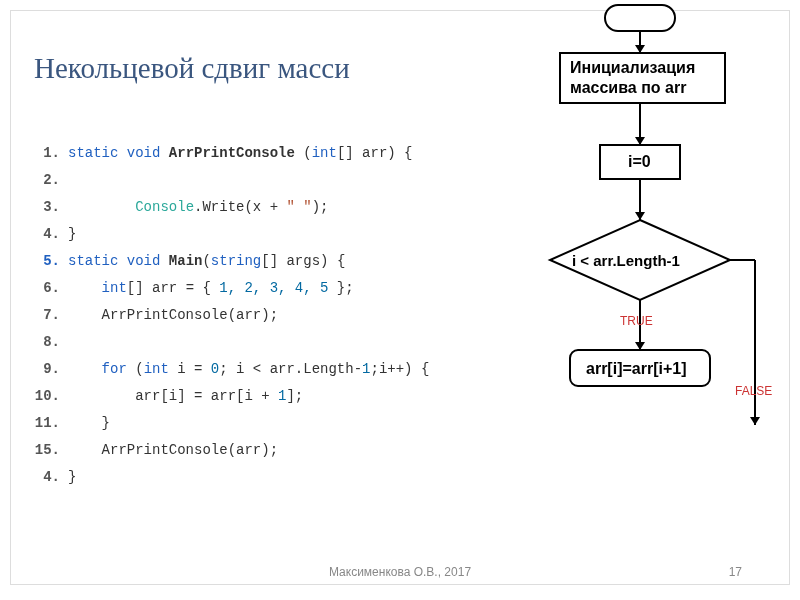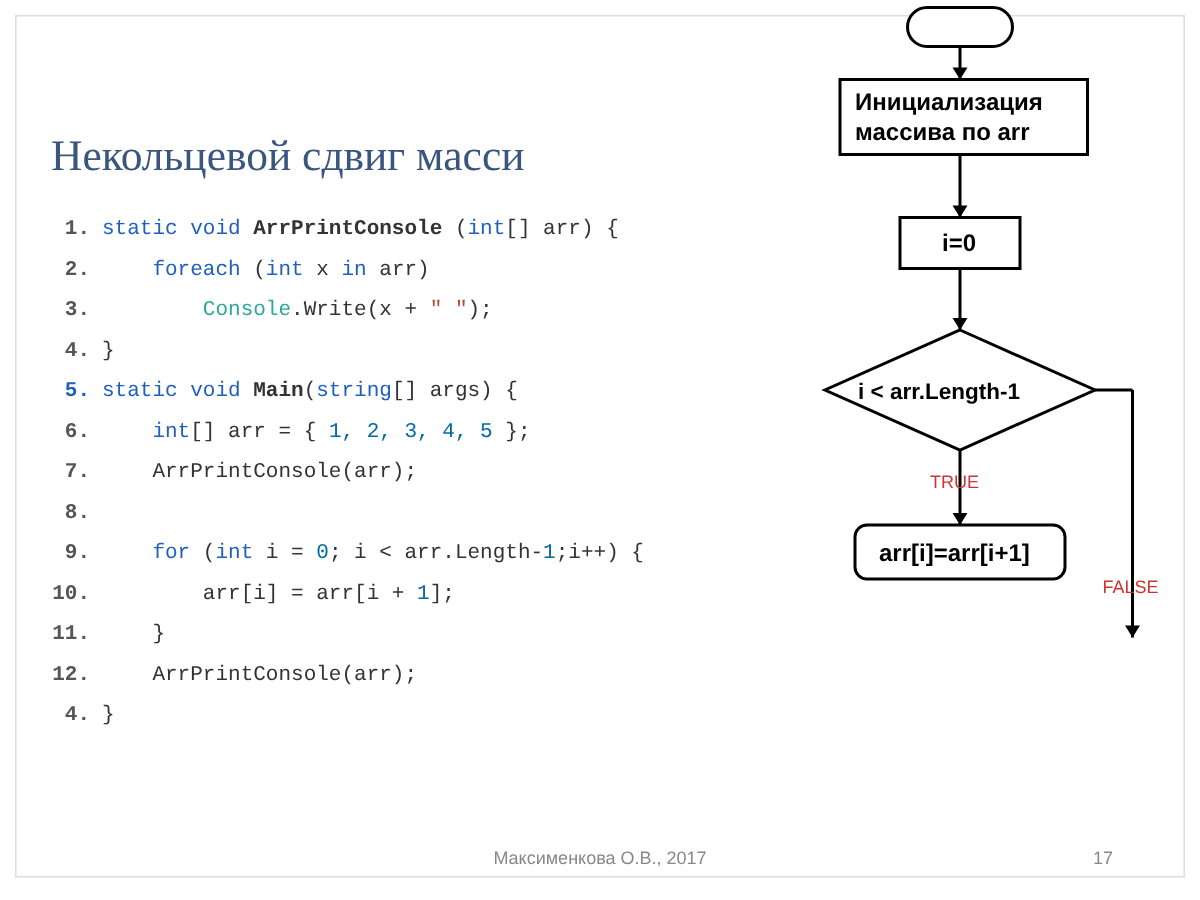--- a/index.html
+++ b/index.html
@@ -11,21 +11,20 @@
     position: relative;
     overflow: hidden;
   }
   .title {
     position: absolute;
     top: 52px;
     left: 34px;
     font-size: 29px;
     font-family: Georgia, 'Times New Roman', serif;
     color: #3a567f;
-    margin-top: 36px;
   }
   .code-block {
     position: absolute;
     top: 140px;
     left: 34px;
     font-family: Consolas, 'Courier New', monospace;
     font-size: 14px;
     line-height: 27px;
     color: #333;
   }
@@ -74,31 +73,31 @@
 </style>
 </head>
 <body>
 
 <div class="frame"></div>
 
 <div class="title">Некольцевой сдвиг масси</div>
 
 <div class="code-block">
     <div class="code-line"><span class="ln ">1.</span><span><span class="kw">static void </span><span class="mth">ArrPrintConsole </span><span>(</span><span class="kw">int</span><span>[] arr) {</span></span></div>
-    <div class="code-line"><span class="ln ">2.</span><span>    <span class="kw">foreach </span><span>(</span><span class="kw">int </span><span>x </span><span class="kw">in </span><span>arr)</span></span></div>
+    <div class="code-line"><span class="ln ">2.</span></div>
     <div class="code-line"><span class="ln ">3.</span><span>        <span class="tp">Console</span><span>.Write(x + </span><span class="str">" "</span><span>);</span></span></div>
     <div class="code-line"><span class="ln ">4.</span><span><span>}</span></span></div>
     <div class="code-line"><span class="ln ln5">5.</span><span><span class="kw">static void </span><span class="mth">Main</span><span>(</span><span class="kw">string</span><span>[] args) {</span></span></div>
     <div class="code-line"><span class="ln ">6.</span><span>    <span class="kw">int</span><span>[] arr = { </span><span class="num">1, 2, 3, 4, 5</span><span> };</span></span></div>
     <div class="code-line"><span class="ln ">7.</span><span>    <span>ArrPrintConsole(arr);</span></span></div>
     <div class="code-line"><span class="ln ">8.</span></div>
     <div class="code-line"><span class="ln ">9.</span><span>    <span class="kw">for </span><span>(</span><span class="kw">int </span><span>i = </span><span class="num">0</span><span>; i &lt; arr.Length-</span><span class="num">1</span><span>;i++) {</span></span></div>
     <div class="code-line"><span class="ln ">10.</span><span>        <span>arr[i] = arr[i + </span><span class="num">1</span><span>];</span></span></div>
     <div class="code-line"><span class="ln ">11.</span><span>    <span>}</span></span></div>
-    <div class="code-line"><span class="ln ">12.</span><span>    <span>ArrPrintConsole(arr);</span></span></div>
+    <div class="code-line"><span class="ln ">15.</span><span>    <span>ArrPrintConsole(arr);</span></span></div>
     <div class="code-line"><span class="ln ">4.</span><span><span>}</span></span></div>
   </div>
 
 <div class="flow">
 <svg viewBox="0 0 260 560">
 
   <rect class="box" x="85" y="10" width="70" height="26" rx="13" ry="13"></rect>
   <line x1="120" y1="36" x2="120" y2="58" stroke="#000" stroke-width="2"></line>
   <polygon points="120,58 115,50 125,50" fill="#000"></polygon>
 

